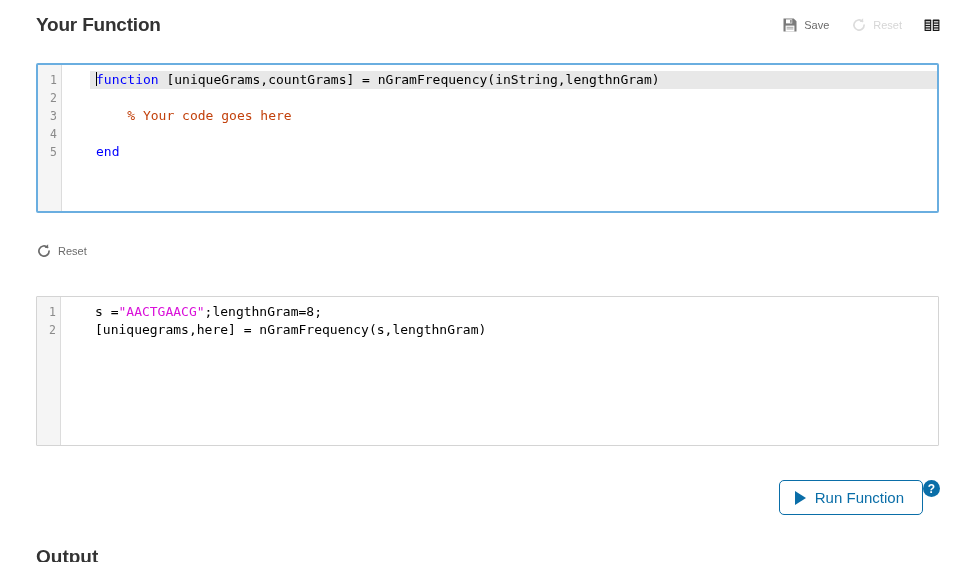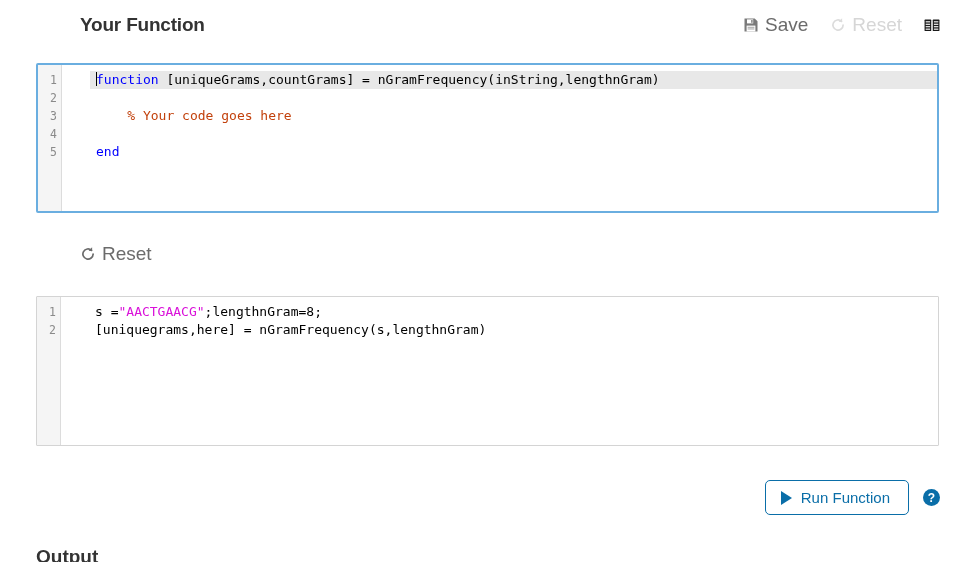--- a/index.html
+++ b/index.html
@@ -22,38 +22,37 @@
   }
 
   
   .section-head {
     position: absolute;
     left: 36px;
     right: 36px;
     display: flex;
     align-items: center;
     justify-content: space-between;
-    margin-left: 44px;
   }
   .section-title {
     font-size: 19px;
     font-weight: bold;
     color: #333333;
     letter-spacing: -0.2px;
   }
   .toolbar {
     display: flex;
     align-items: center;
     gap: 22px;
   }
   .tool {
     display: flex;
     align-items: center;
     gap: 6px;
-    font-size: 19px;
+    font-size: 11px;
     color: #6b6b6b;
     cursor: pointer;
     white-space: nowrap;
   }
   .tool.disabled {
     color: #d6d6d6;
     cursor: default;
   }
   .tool.strong {
     color: #1a1a1a;
@@ -129,22 +128,22 @@
     height: 14px;
     background: #000;
     vertical-align: -2px;
     margin-right: -1px;
   }
 
   
   .run-row {
     position: absolute;
     display: flex;
-    align-items: center;
-    gap: 14px;
+    align-items: flex-start;
+    gap: 0;
   }
   .run-btn {
     display: inline-flex;
     align-items: center;
     gap: 9px;
     border: 1.5px solid #0a6ea8;
     border-radius: 5px;
     background: #ffffff;
     color: #0a6ea8;
     font-size: 15px;

